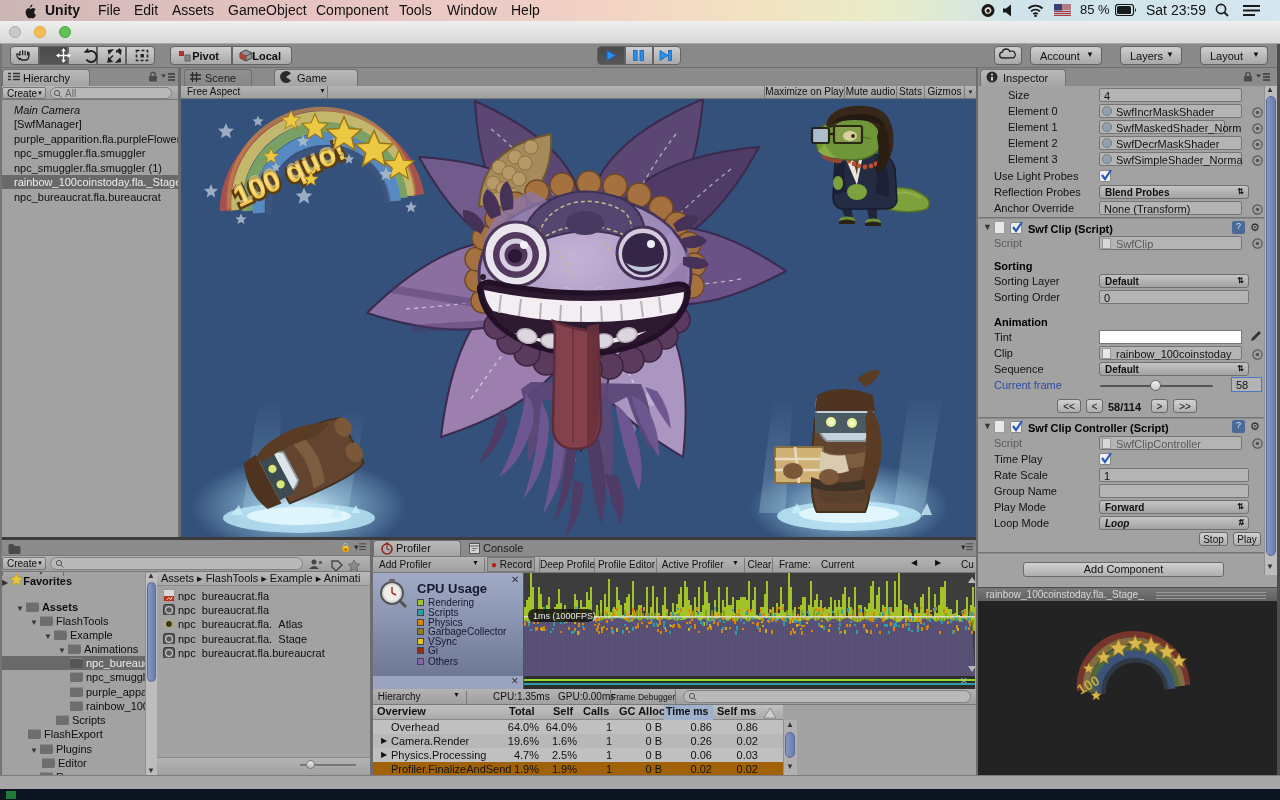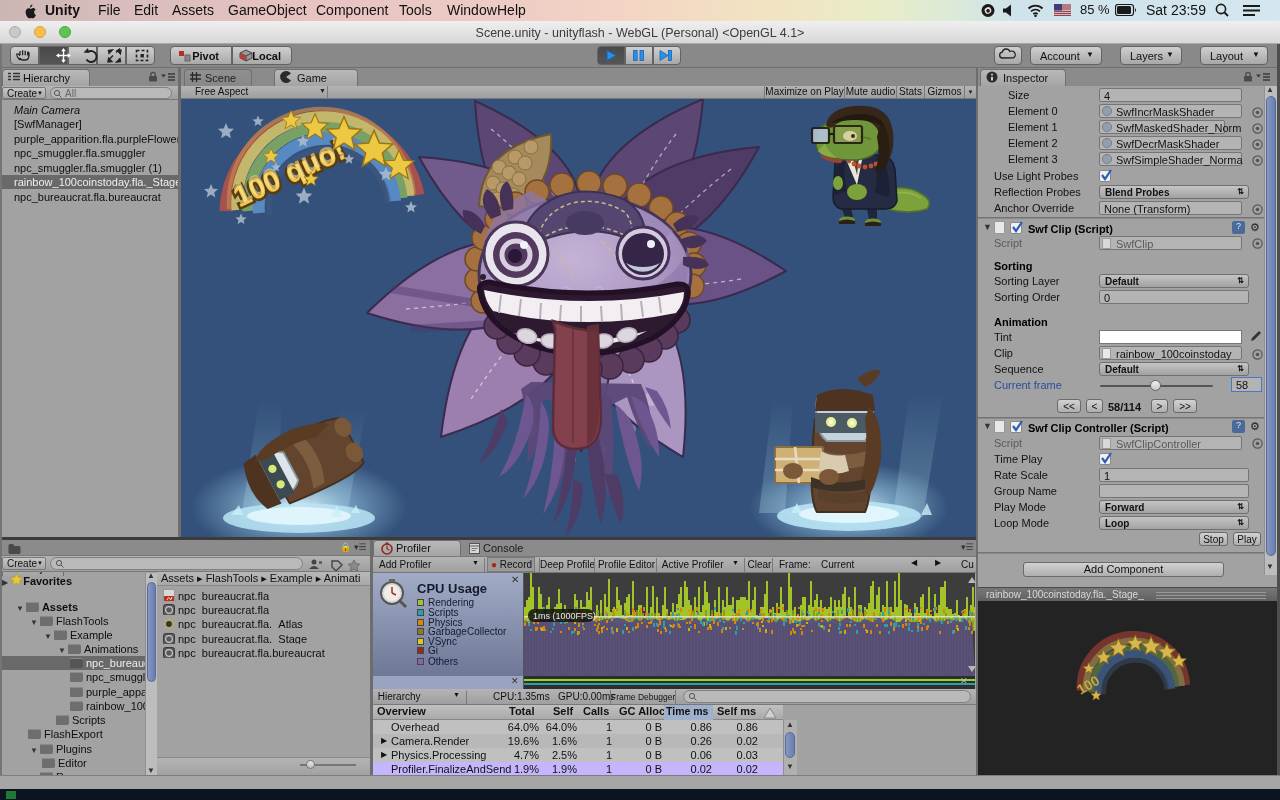--- a/index.html
+++ b/index.html
@@ -59,21 +59,21 @@
     <path d="M7.8 4.6 c0.1-1.6 1.3-2.9 2.6-3.1 0.2 1.5-1.1 3-2.6 3.1 z M10.9 5.1 c1.2 0 2.2 0.6 2.8 1.5 -1 0.7-1.6 1.6-1.5 2.9 0.1 1.2 0.7 2 1.7 2.5 -0.5 1.2-1.5 2.8-2.6 3.2 -0.8 0.3-1.4-0.2-2.3-0.2 -0.9 0-1.6 0.5-2.3 0.2 -1.6-0.7-3.1-3.6-3.1-5.9 0-2.3 1.4-3.9 3.1-4 0.8 0 1.7 0.6 2.2 0.6 0.5 0 1.3-0.8 2-0.8 z" fill="#1a1a1a"></path>
   </svg>
   <span class="mi" style="left:45px;font-weight:bold;">Unity</span>
   <span class="mi" style="left:98px;">File</span>
   <span class="mi" style="left:134px;">Edit</span>
   <span class="mi" style="left:172px;">Assets</span>
   <span class="mi" style="left:228px;">GameObject</span>
   <span class="mi" style="left:316px;">Component</span>
   <span class="mi" style="left:399px;">Tools</span>
   <span class="mi" style="left:447px;">Window</span>
-  <span class="mi" style="left:497px;">Help</span>
+  <span class="mi" style="left:511px;">Help</span>
   <svg class="abs" style="left:980px;top:3px;" width="16" height="15">
         <circle cx="8" cy="7.5" r="6.5" fill="#1a1a1a"></circle>
         <path d="M8 4.2 a3.3 3.3 0 1 0 0 6.6 a3.3 3.3 0 1 0 0-6.6 z M8 6 a1.8 1.8 0 1 1 0 3.6 a1.8 1.8 0 1 1 0-3.6 z" fill="#efe2d8" fill-rule="evenodd" transform="rotate(-20 8 7.5)"></path>
       </svg>
   <svg class="abs" style="left:1003px;top:4px;" width="12" height="13">
         <path d="M0 4.5 h3 L8 0.5 v12 L3 8.5 h-3 z" fill="#1a1a1a"></path>
       </svg>
   <svg class="abs" style="left:1027px;top:4px;" width="17" height="13">
         <g fill="none" stroke="#1a1a1a" stroke-width="1.7">
           <path d="M1.5 4.5 a10 10 0 0 1 14 0" stroke-width="1.9"></path>
@@ -104,21 +104,20 @@
         <g stroke="#1a1a1a" stroke-width="1.8">
           <path d="M0 2 h17 M0 6.5 h17 M0 11 h12"></path>
         </g>
       </svg>
 </div>
 
 <div id="titlebar" class="abs"></div>
 <div class="tl" style="left:9px;background:#c9c9c9;border:1px solid #ababab;"></div>
 <div class="tl" style="left:34px;background:#f6be50;border:1px solid #dfa33c;"></div>
 <div class="tl" style="left:59px;background:#60c454;border:1px solid #47a73c;"></div>
-<div class="abs" style="left:0;top:26px;width:1280px;text-align:center;font-size:12.5px;color:#3c3c3c;">Scene.unity - unityflash - WebGL (Personal) &lt;OpenGL 4.1&gt;</div>
 
 <div id="toolbar" class="abs">
 
   <div class="tbtn" style="left:10px;width:29px;border-radius:4px 0 0 4px;"></div>
   <div class="tbtn dark" style="left:39px;width:29px;"></div>
   <div class="tbtn" style="left:68px;width:29px;"></div>
   <div class="tbtn" style="left:97px;width:29px;"></div>
   <div class="tbtn" style="left:126px;width:29px;border-radius:0 4px 4px 0;"></div>
   <svg class="abs" style="left:10px;top:2px;" width="146" height="19" viewBox="0 0 146 19">
 
@@ -245,21 +244,21 @@
   <div class="hrow" style="top:17px;font-style:italic;">Main Camera</div>
   <div class="hrow" style="top:31px;">[SwfManager]</div>
   <div class="hrow" style="top:46px;">purple_apparition.fla.purpleFlower</div>
   <div class="hrow" style="top:60px;">npc_smuggler.fla.smuggler</div>
   <div class="hrow" style="top:75px;">npc_smuggler.fla.smuggler (1)</div>
   <div class="hrow sel" style="top:89px;">rainbow_100coinstoday.fla._Stage</div>
   <div class="hrow" style="top:104px;">npc_bureaucrat.fla.bureaucrat</div>
 </div>
 
 <div id="gamebar" class="abs ptoolbar" style="left:181px;top:86px;width:795px;height:13px;">
-  <div class="abs" style="left:10px;top:0px;width:142px;height:12px;font-size:10px;color:#111;padding-left:4px;">Free Aspect</div>
+  <div class="abs" style="left:2px;top:0px;width:142px;height:12px;font-size:10px;color:#111;padding-left:4px;">Free Aspect</div>
   <span class="abs" style="left:138px;top:1px;font-size:7px;color:#222;">▼</span>
   <div class="abs" style="left:146px;top:0;width:1px;height:13px;background:#7a7a7a;"></div>
   <div class="abs" style="left:583px;top:0;width:80px;height:13px;font-size:10px;color:#111;border-left:1px solid #7a7a7a;text-align:center;">Maximize on Play</div>
   <div class="abs" style="left:663px;top:0;width:52px;height:13px;font-size:10px;color:#111;border-left:1px solid #7a7a7a;text-align:center;">Mute audio</div>
   <div class="abs" style="left:715px;top:0;width:28px;height:13px;font-size:10px;color:#111;border-left:1px solid #7a7a7a;text-align:center;">Stats</div>
   <div class="abs" style="left:743px;top:0;width:40px;height:13px;font-size:10px;color:#111;border-left:1px solid #7a7a7a;text-align:center;">Gizmos</div>
   <div class="abs" style="left:783px;top:0;width:12px;height:13px;font-size:6px;color:#222;border-left:1px solid #7a7a7a;text-align:center;padding-top:3px;">▼</div>
 </div>
 <div id="gamescene" class="abs" style="left:181px;top:99px;width:795px;height:438px;background:#33517b;">
 <svg width="795" height="438" viewBox="0 0 795 438">
@@ -672,21 +671,21 @@
   <svg class="abs" style="left:121px;top:365px;" width="16" height="16">
         <path d="M3 7 L6 11 L12 2" fill="none" stroke="#2a5cb8" stroke-width="2.2"></path>
       </svg>
   <div class="lbl" style="left:16px;top:383px;">Rate Scale</div>
       <div class="field" style="left:121px;top:382px;width:150px;height:14px;padding:1px 0 0 4px;">1</div>
   <div class="lbl" style="left:16px;top:399px;">Group Name</div>
       <div class="field" style="left:121px;top:398px;width:150px;height:14px;"></div>
   <div class="lbl" style="left:16px;top:415px;">Play Mode</div>
       <div class="drop" style="left:121px;top:414px;width:150px;height:14px;padding:1px 0 0 5px;font-weight:bold;font-size:10px;">Forward<span style="position:absolute;right:4px;font-size:8px;">⇅</span></div>
   <div class="lbl" style="left:16px;top:431px;">Loop Mode</div>
-      <div class="drop" style="left:121px;top:430px;width:150px;height:14px;padding:1px 0 0 5px;font-weight:bold;font-size:10px;">Loop<span style="position:absolute;right:4px;font-size:8px;">⇅</span></div>
+      <div class="drop" style="left:121px;top:430px;width:150px;height:14px;padding:1px 0 0 5px;font-weight:bold;font-size:10px;font-style:italic;">Loop<span style="position:absolute;right:4px;font-size:8px;">⇅</span></div>
   <div class="pbtn" style="left:221px;top:446px;width:29px;">Stop</div>
   <div class="pbtn" style="left:255px;top:446px;width:28px;">Play</div>
   <div class="abs" style="left:0;top:466px;width:286px;height:2px;background:#8a8a8a;border-top:1px solid #757575;"></div>
   <div class="pbtn" style="left:45px;top:476px;width:201px;height:15px;font-size:11px;">Add Component</div>
 
   <div class="abs" style="left:0;top:501px;width:302px;height:14px;background:linear-gradient(#787878,#606060);border-top:1px solid #4a4a4a;color:#d8d8d8;font-size:10px;padding:1px 0 0 8px;">rainbow_100coinstoday.fla._Stage_
     <span style="position:absolute;left:178px;top:4px;width:110px;height:1px;background:#9a9a9a;box-shadow:0 3px 0 #9a9a9a, 0 6px 0 #9a9a9a;"></span>
   </div>
   <div class="abs" style="left:0;top:515px;width:302px;height:174px;background:#232323;">
     <svg width="302" height="174" viewBox="0 0 302 174">
@@ -1892,21 +1891,21 @@
   <div class="trowp" style="top:208px;background:#c0c0c0;">
         <span class="abs" style="left:8px;font-size:8px;">▶</span>
         <span class="abs" style="left:18px;">Physics.Processing</span>
         <span class="c1">4.7%</span>
         <span class="c2">2.5%</span>
         <span class="c3">1</span>
         <span class="c4">0 B</span>
         <span class="c5">0.06</span>
         <span class="c6">0.03</span>
       </div>
-  <div class="trowp" style="top:222px;background:#c4b5fd;">
+  <div class="trowp" style="top:222px;background:#a16207;">
         <span class="abs" style="left:18px;">Profiler.FinalizeAndSend</span>
         <span class="c1">1.9%</span>
         <span class="c2">1.9%</span>
         <span class="c3">1</span>
         <span class="c4">0 B</span>
         <span class="c5">0.02</span>
         <span class="c6">0.02</span>
       </div>
 
   <div class="abs" style="left:410px;top:180px;width:14px;height:55px;background:#b0b0b0;border-left:1px solid #909090;"></div>

